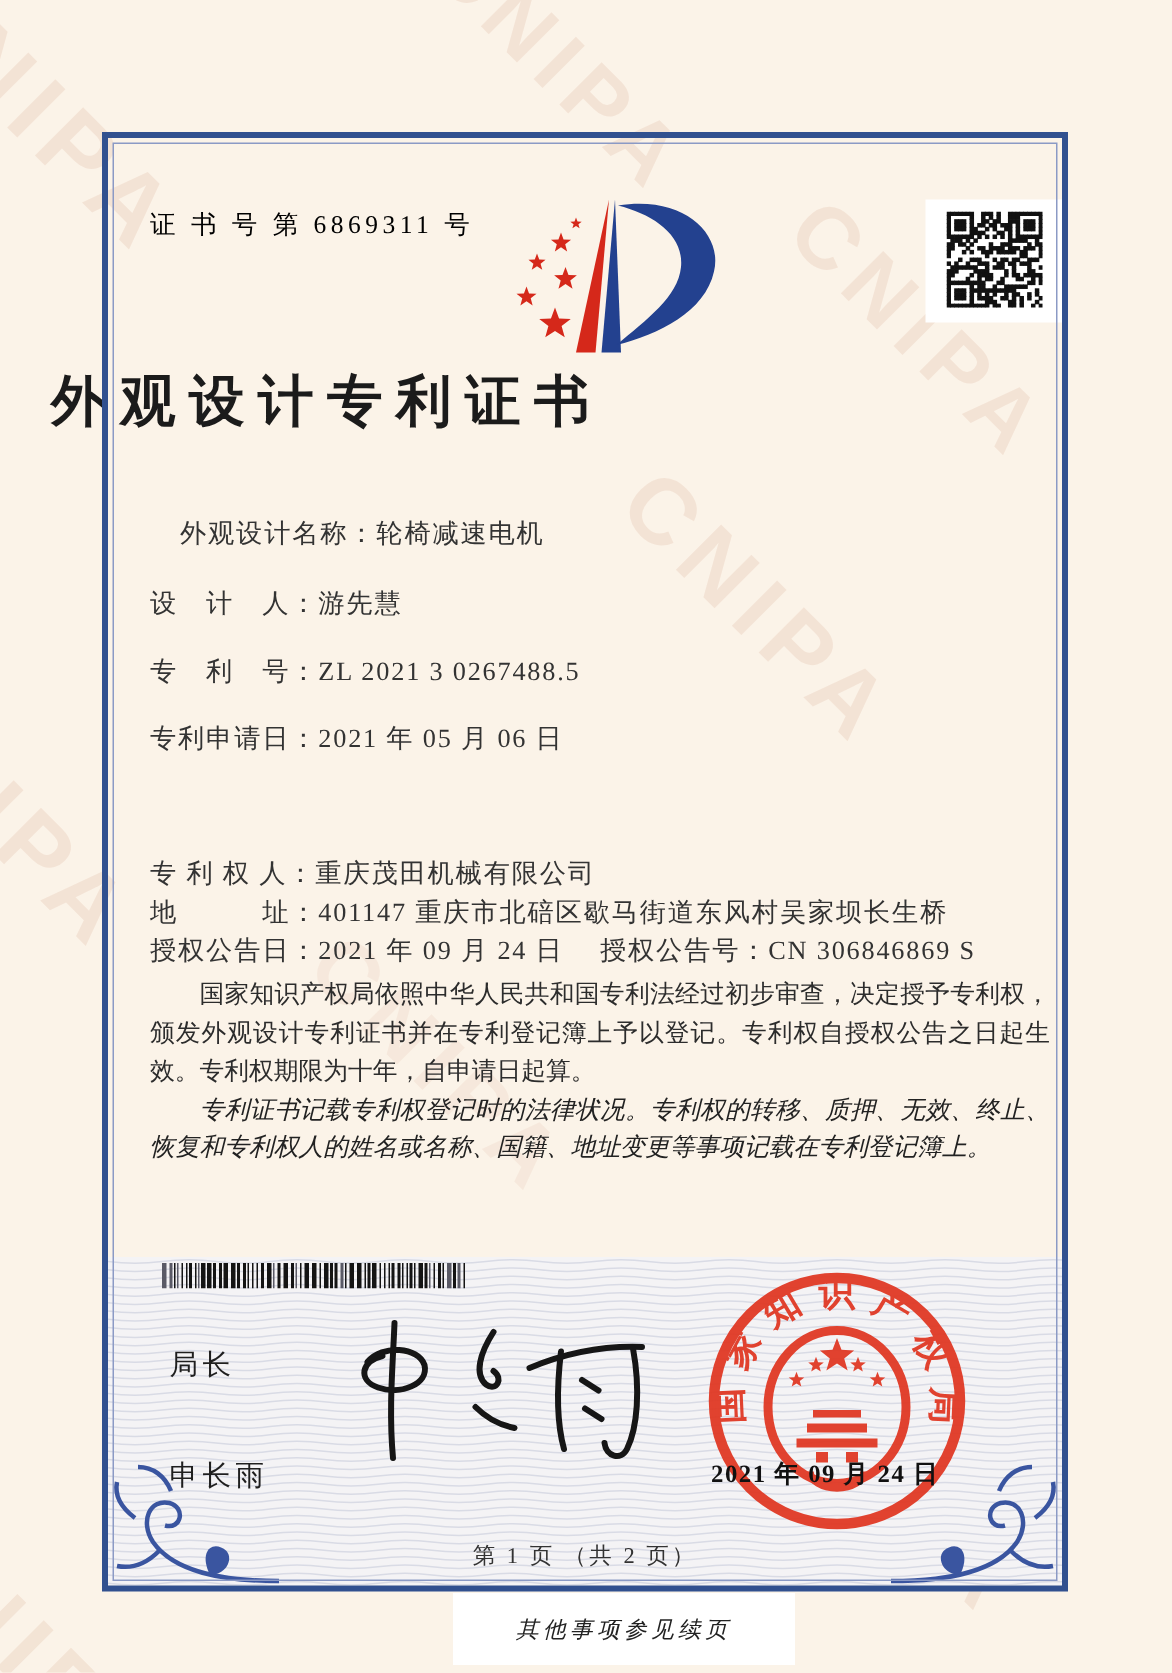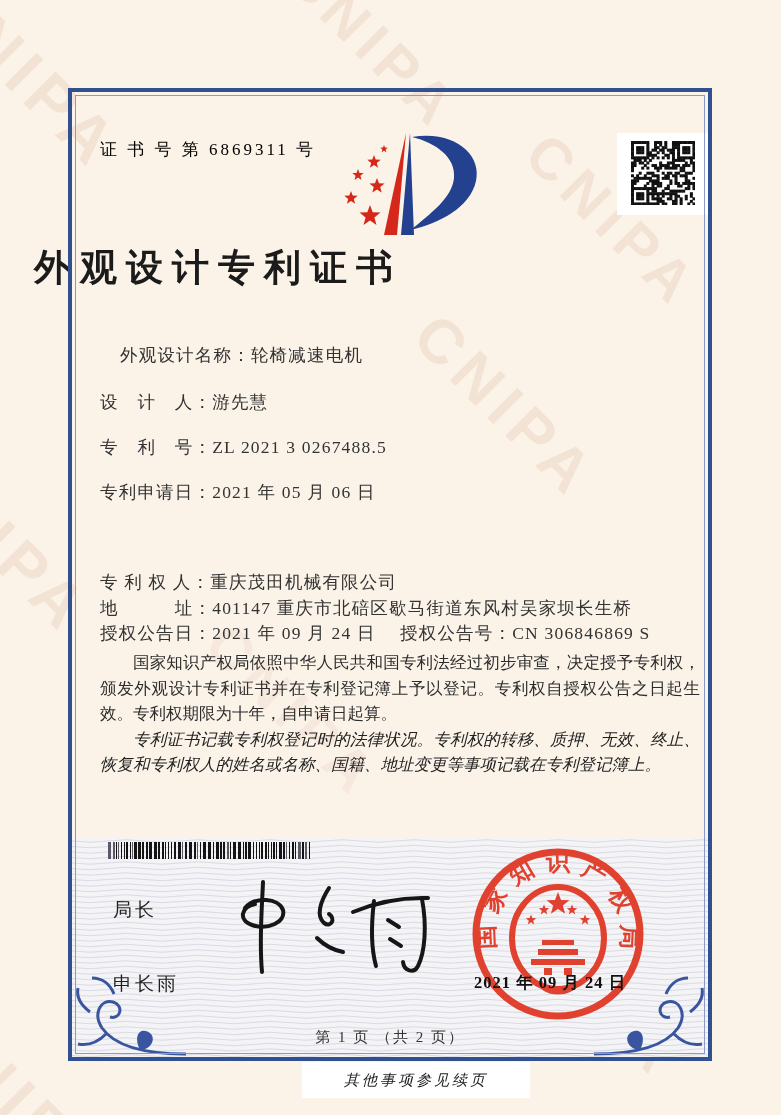--- a/index.html
+++ b/index.html
@@ -23,21 +23,21 @@
   .paras{left:100px;top:650px;width:600px;font-size:16.5px;line-height:25.5px;
       text-align:justify;color:#2c2c2c;}
   .paras p{margin:0;text-indent:2em;}
   .paras p.kai{font-style:italic;color:#222;}
   .guilloche{left:72px;top:838px;width:636px;height:219px;background:#f4f3f5;overflow:hidden;}
   .director{left:113px;font-size:19px;letter-spacing:3px;color:#1f1f1f;
       font-family:"Liberation Sans","DejaVu Sans",sans-serif;}
   .sealdate{left:474px;top:972px;font-size:16.5px;letter-spacing:1px;color:#111;font-weight:bold;}
   .pageinfo{left:68px;width:644px;top:1028px;text-align:center;font-size:15px;
       letter-spacing:2px;color:#333;}
-  .notebox{left:302px;top:1062px;width:228px;height:36px;background:#ffffff;
+  .notebox{left:302px;top:1062px;width:228px;height:48px;background:#ffffff;
       display:flex;align-items:center;justify-content:center;}
   .notebox span{font-size:15px;letter-spacing:3px;font-style:italic;color:#222;}
 </style>
 </head>
 <body>
 
 <div class="wm" style="left:-34px;top:-40px;font-size:66px;">CNIPA</div>
 <div class="wm" style="left:320px;top:-58px;">CNIPA</div>
 <div class="wm" style="left:560px;top:120px;">CNIPA</div>
 <div class="wm" style="left:450px;top:300px;font-size:62px;">CNIPA</div>

